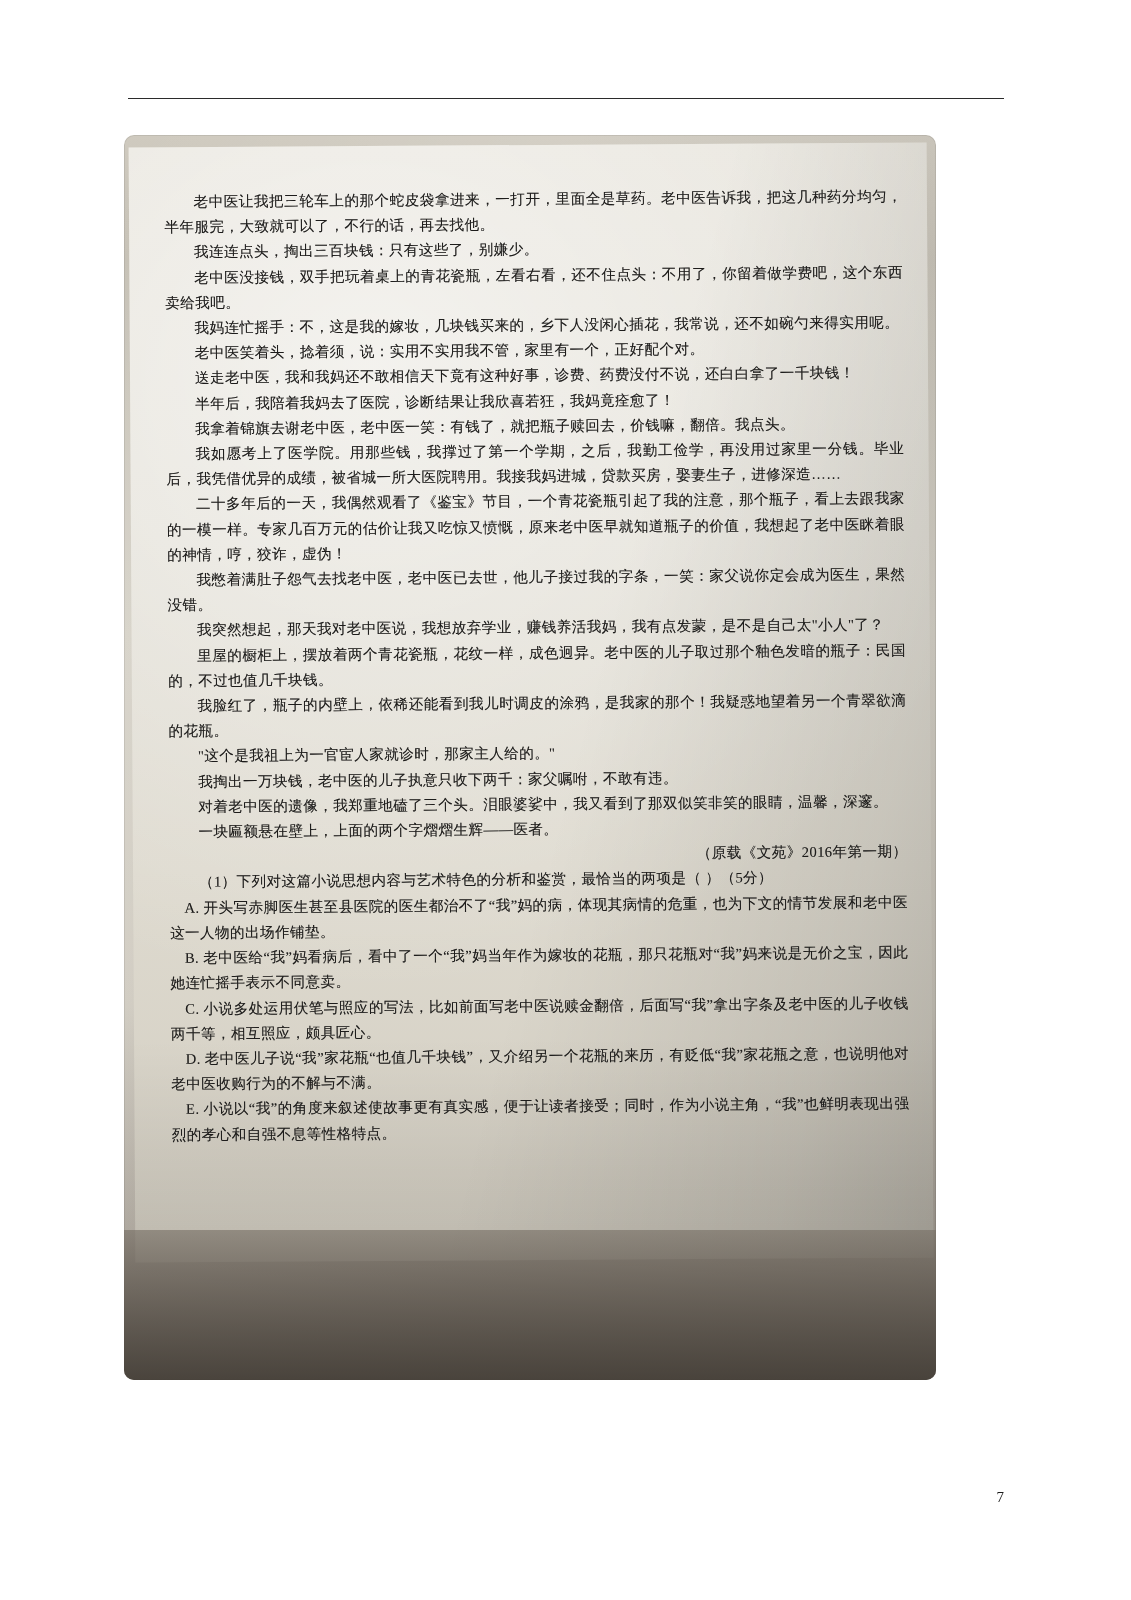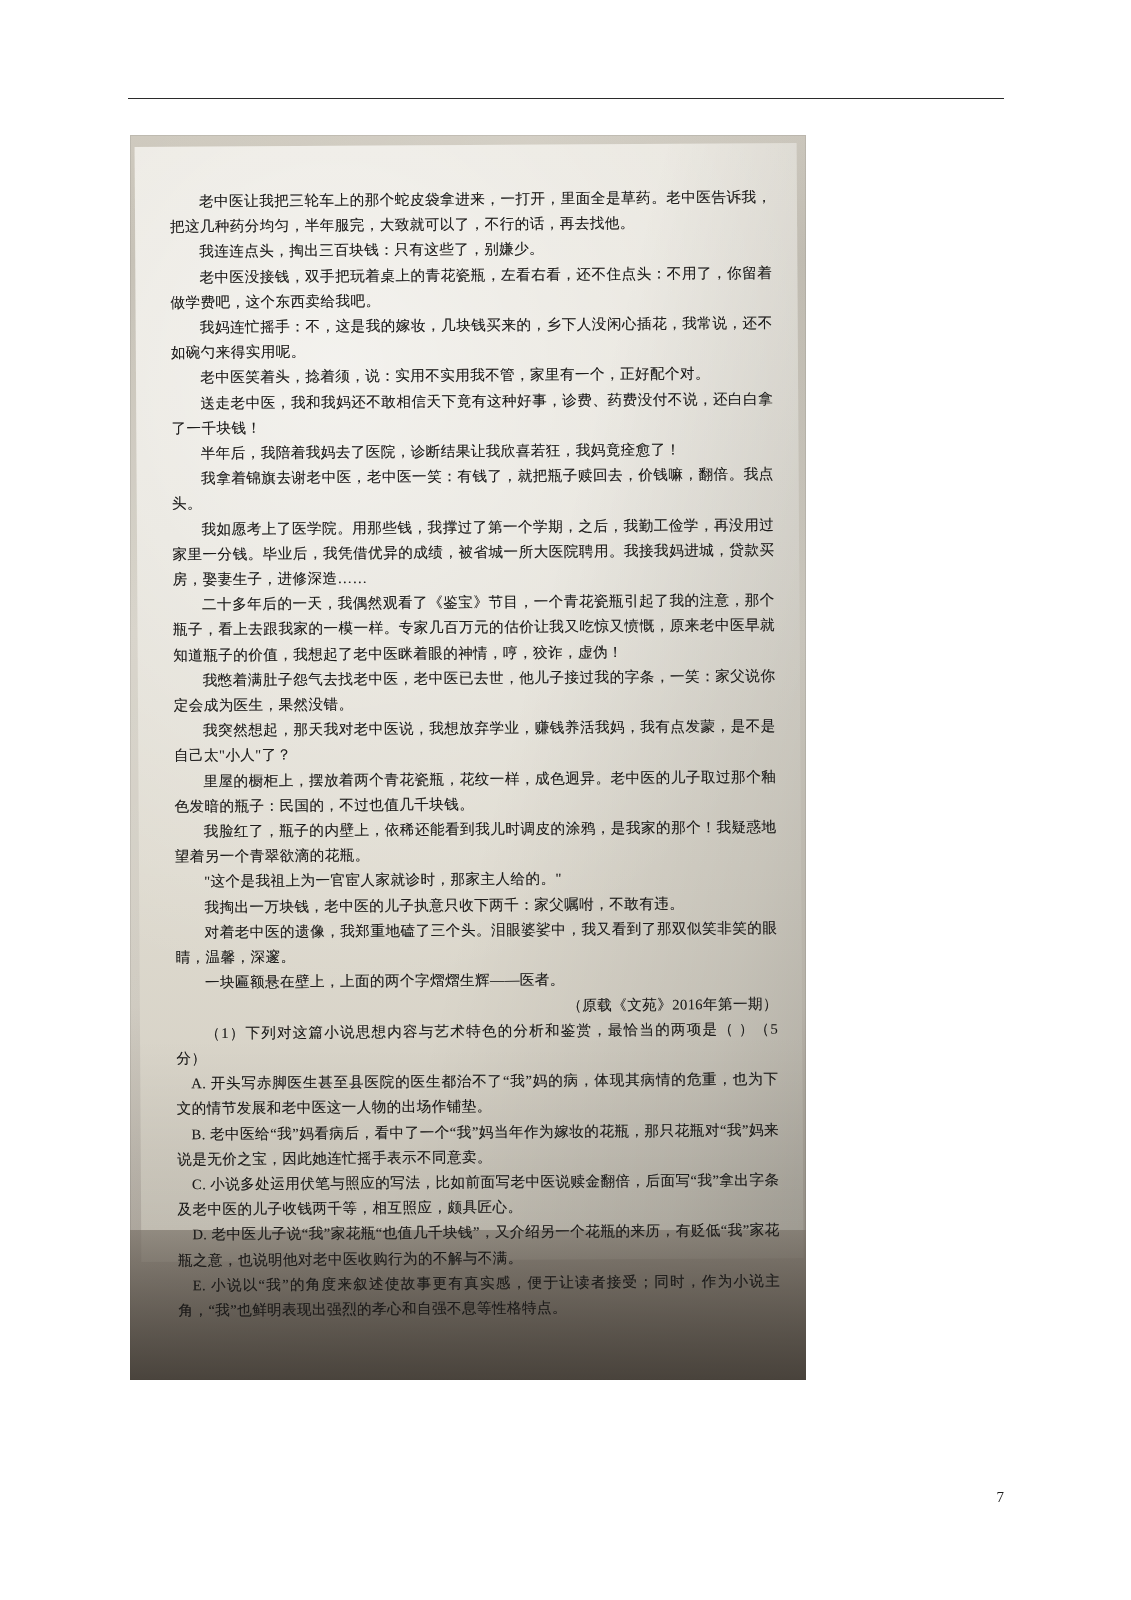--- a/index.html
+++ b/index.html
@@ -24,30 +24,31 @@
     position: absolute;
     left: 128px;
     top: 98px;
     width: 876px;
     height: 1px;
     background: #2b2b2b;
   }
   
   .scan {
     position: absolute;
-    left: 130px;
+    left: 124px;
     top: 135px;
-    width: 676px;
+    width: 812px;
     height: 1245px;
     background: #b9b3ab;
     background-image:
       linear-gradient(118deg, rgba(255,255,255,0.0) 0%, rgba(255,255,255,0.10) 30%, rgba(0,0,0,0.06) 68%, rgba(0,0,0,0.16) 100%),
       linear-gradient(to bottom, #cfcabf 0%, #c6c1b6 10%, #d6d2c8 40%, #cdc8bd 70%, #a39c92 92%, #8d867c 100%);
     overflow: hidden;
     box-shadow: 0 0 0 1px rgba(0,0,0,0.08) inset;
+    border-radius: 10px;
   }
   
   .paper {
     position: absolute;
     left: 8px;
     top: 10px;
     right: 6px;
     bottom: 120px;
     background:
       radial-gradient(120% 80% at 30% 20%, rgba(255,255,255,0.55), rgba(255,255,255,0.0) 70%),

